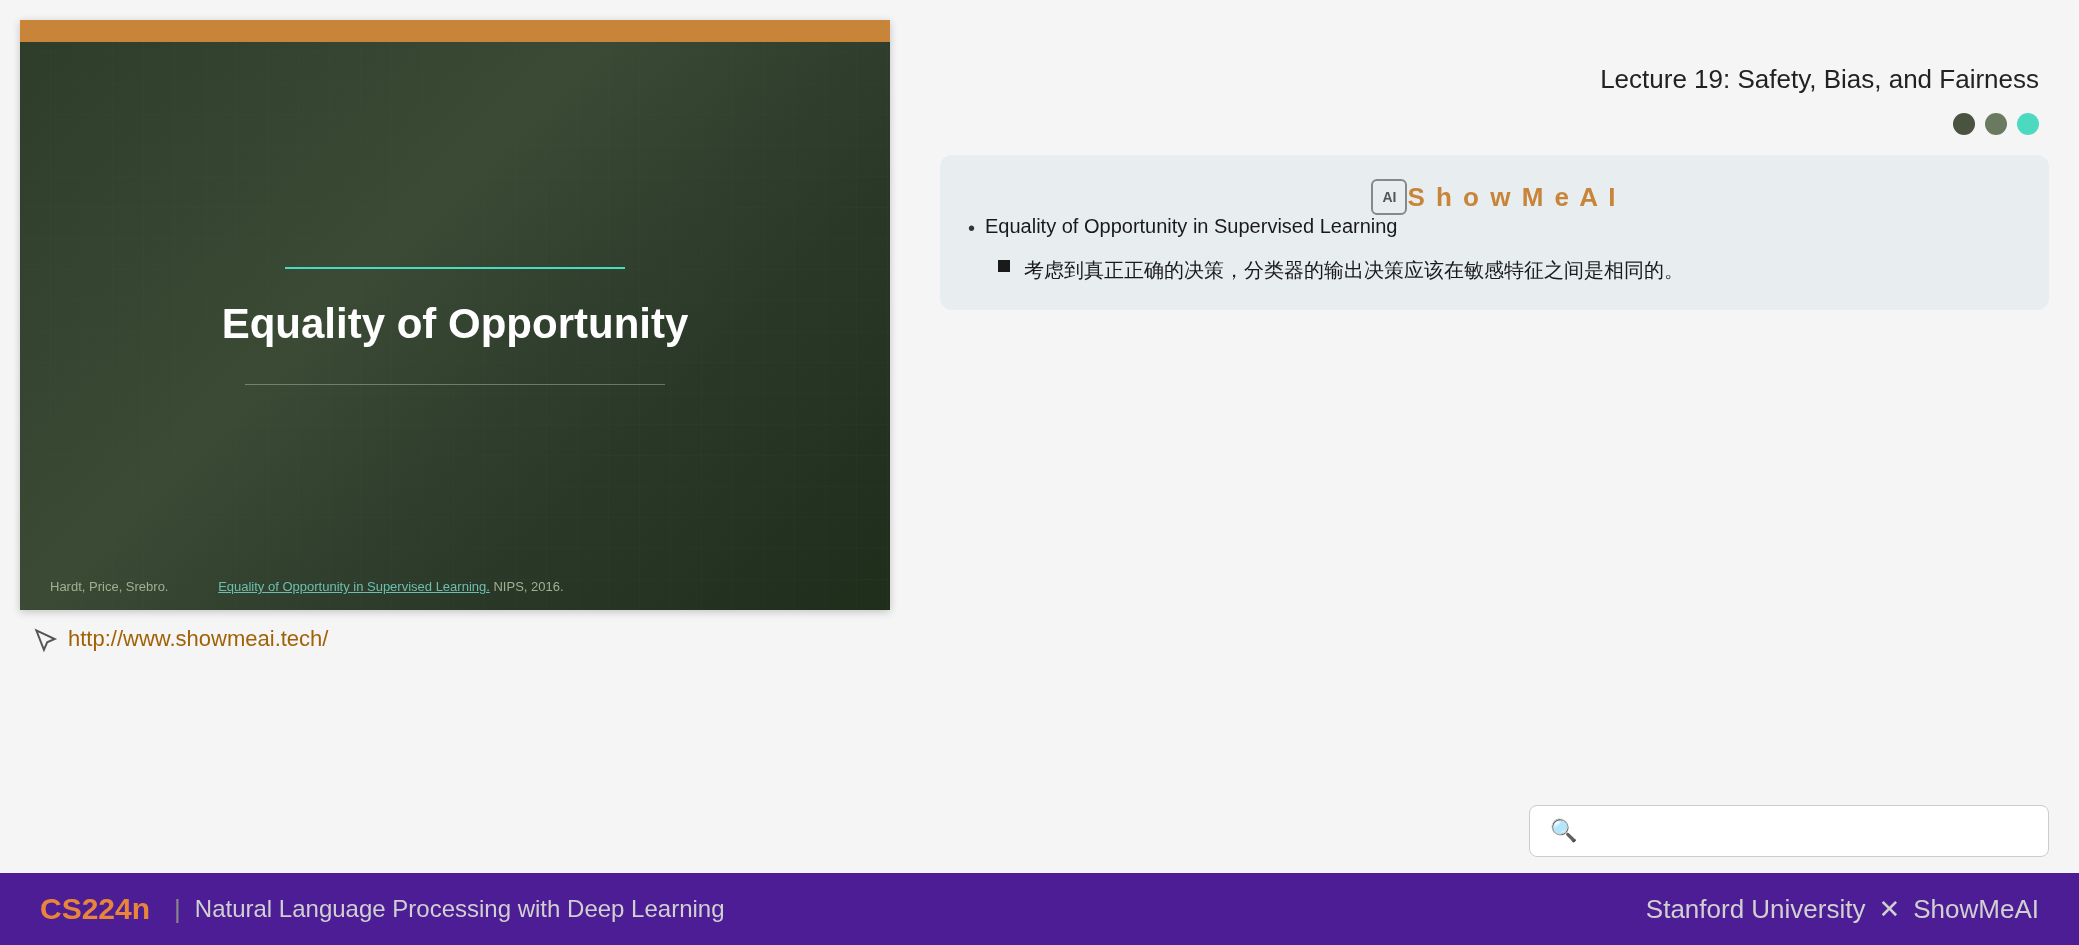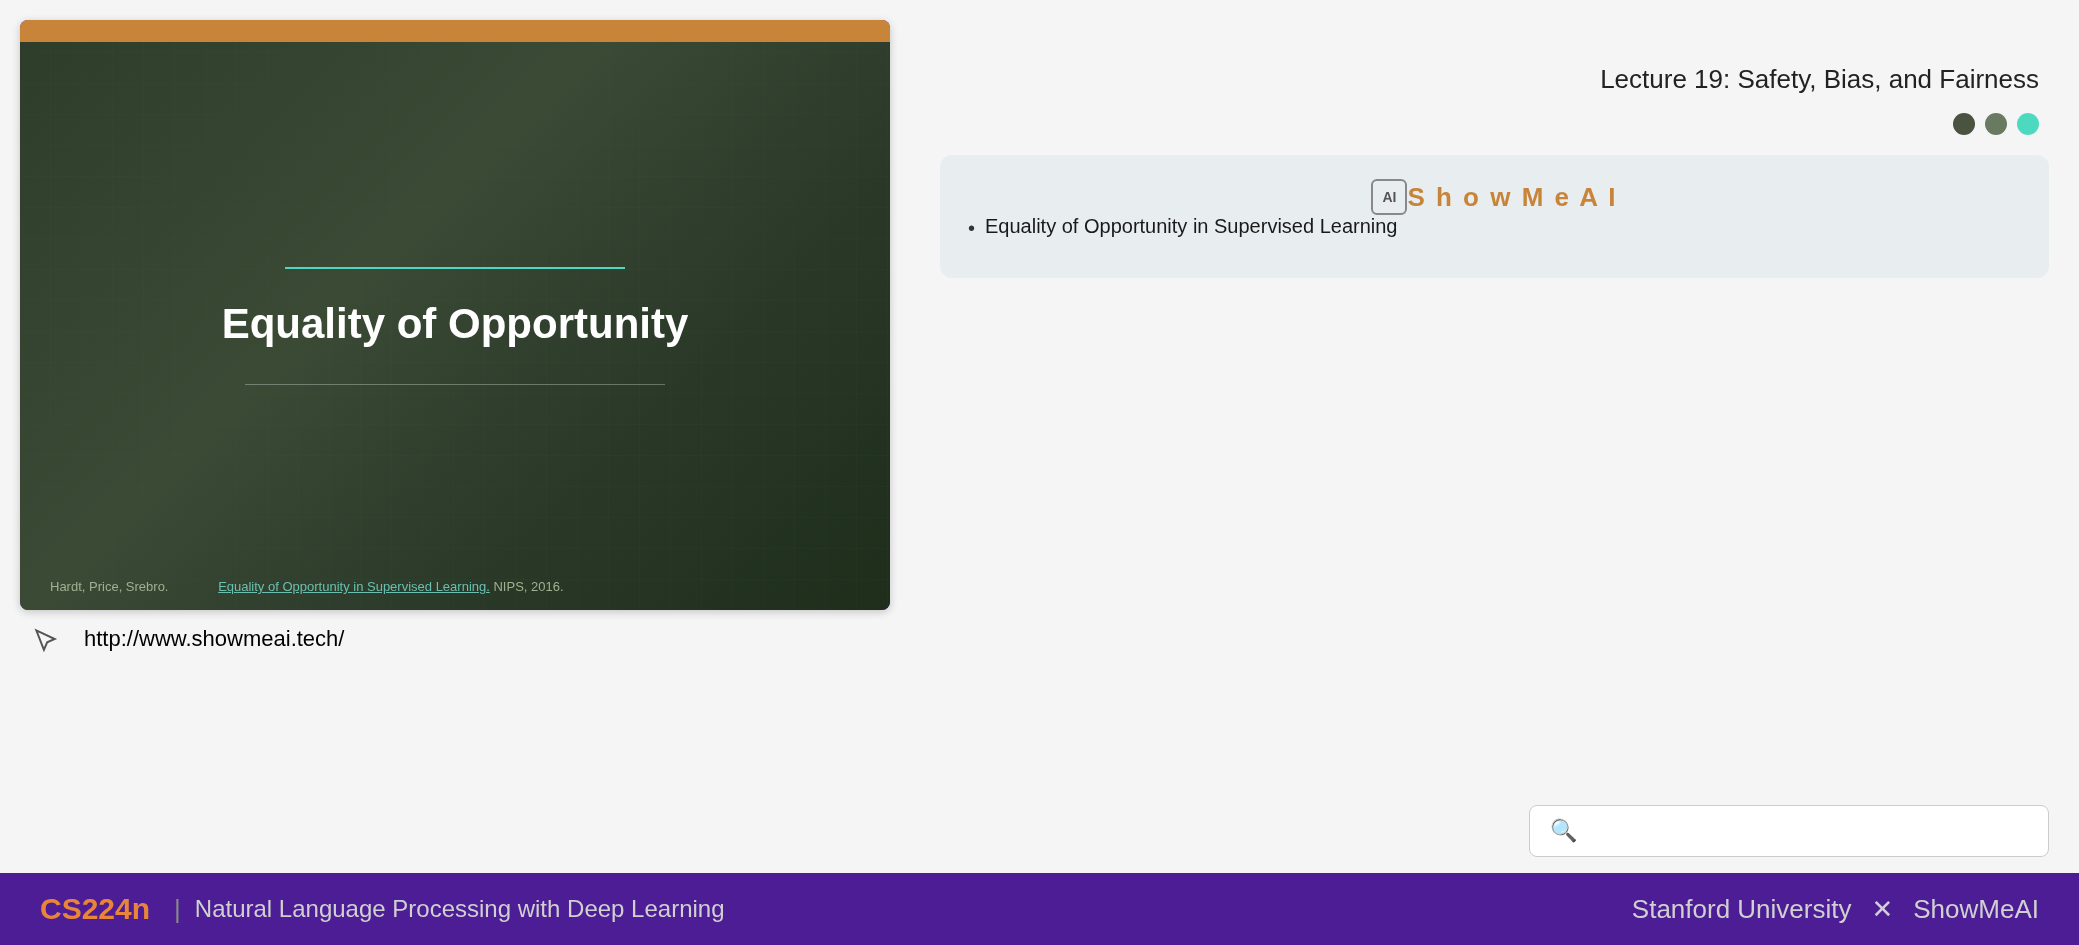--- a/index.html
+++ b/index.html
@@ -25,21 +25,21 @@
       width: 920px;
       padding: 20px 20px 10px 20px;
       display: flex;
       flex-direction: column;
       align-items: flex-start;
     }
 
     .slide-container {
       width: 870px;
       height: 590px;
-      border-radius: 8px;
+      border-radius: 0;
       overflow: hidden;
       box-shadow: 0 2px 8px rgba(0,0,0,0.2);
       position: relative;
       background: #6d28d9;
     }
 
     .slide-top-bar {
       width: 100%;
       height: 22px;
       background: #c8853a;
@@ -123,25 +123,25 @@
 
     .slide-footer a {
       color: #6abfb0;
       text-decoration: underline;
       margin-left: 46px;
     }
 
     .slide-url {
       display: flex;
       align-items: center;
-      gap: 24px;
+      gap: 8px;
       margin-top: 14px;
       padding-left: 10px;
       font-size: 22px;
-      color: #000000;
+      color: #a16207;
     }
 
     .cursor-icon {
       width: 30px;
       height: 30px;
       display: flex;
       align-items: center;
       justify-content: center;
     }
 
@@ -308,21 +308,21 @@
     }
 
     .course-name {
       color: #d0d0d0;
       font-size: 24px;
     }
 
     .bottom-right {
       display: flex;
       align-items: flex-start;
-      gap: 20px;
+      gap: 13px;
       font-size: 26px;
       color: #d0d0d0;
     }
 
     .bottom-right .x-mark {
       color: #d0d0d0;
       font-size: 26px;
     }
   </style>
 </head>
@@ -374,20 +374,24 @@
           <span>AI</span>
         </div>
         <div class="card-brand">S h o w M e A I</div>
       </div>
 
       <div class="card-bullet-main">
         <span class="bullet-dot">•</span>
         <span>Equality of Opportunity in Supervised Learning</span>
       </div>
 
+      <div class="card-sub-item">
+        <div class="square-bullet"></div>
+        <span>考虑到真正正确的决策，分类器的输出决策应该在敏感特征之间是相同的。</span>
+      </div>
     </div>
 
     <div style="flex:1;"></div>
 
     <div class="search-box">
       <span class="search-icon-box">🔍</span>
     </div>
   </div>
 </div>
 

